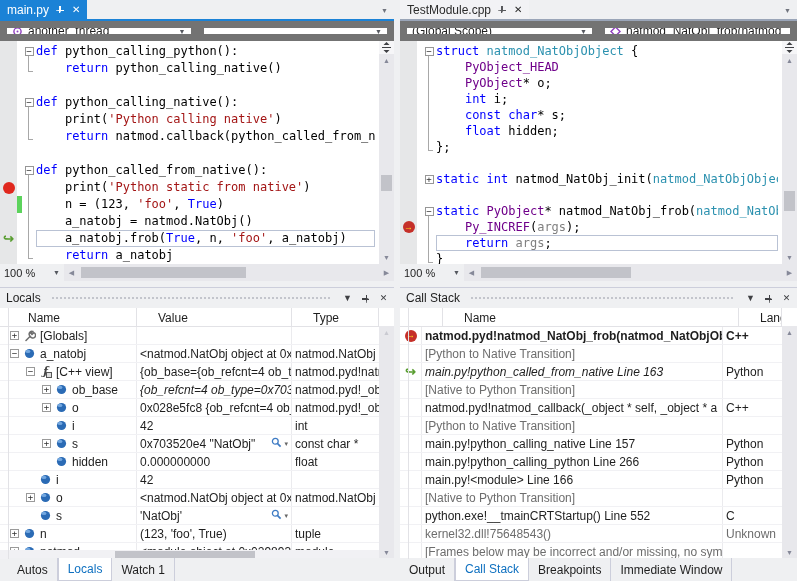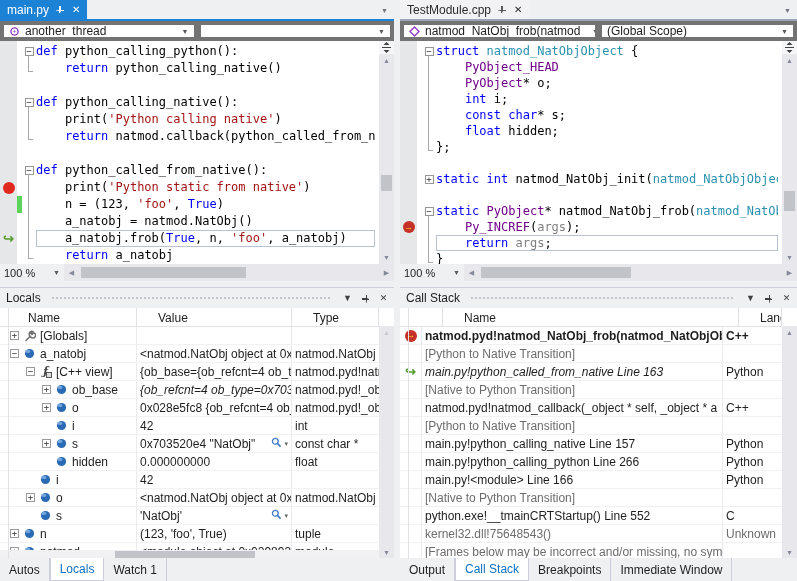--- a/index.html
+++ b/index.html
@@ -11,21 +11,21 @@
   .tabrow{height:19px;display:flex;align-items:flex-end}
   #eg-left .tabrow{border-bottom:2px solid var(--tabblue,#1b82d6)}
   #eg-right .tabrow{border-bottom:2px solid #9aa5b8}
   .tab{height:19px;display:flex;align-items:center;padding:0 7px;gap:7px;font-size:12px;cursor:default}
   .tab.active{background:var(--tabblue,#1b82d6);color:#fff}
   .tab.inactive{background:#f2f2f5;color:#2b2b2b}
   .pin-ico svg{display:block}
   .tab .close{font-size:10px;line-height:10px}
   .welldrop{margin-left:auto;font-size:7px;color:#70747e;padding:0 6px 5px 0}
   .navrow{height:20px;display:flex}
-  .combo{flex:1;background:#fff;border:4px solid #737373;display:flex;align-items:center;
+  .combo{flex:1;background:#fff;border:7px solid #737373;display:flex;align-items:center;
          padding:0 5px;gap:5px;overflow:hidden;white-space:nowrap}
   .combo + .combo{margin-left:-1px}
   .cdrop{margin-left:auto;font-size:7px;color:#55585f}
   .thread-ico svg,.method-ico svg{display:block}
 
   .editor{position:absolute;top:41px;left:0;right:15px;bottom:17px;background:#fff;overflow:hidden;padding-top:2px}
   .editor::before{content:"";position:absolute;left:0;top:0;bottom:0;width:17px;background:#e6e7e8}
   .cl{display:flex;height:17px;position:relative}
   #eg-right .cl{height:16px}
   .m{width:17px;flex:none;display:flex;align-items:center;justify-content:center;z-index:2}
@@ -91,21 +91,21 @@
   .magwrap{margin-left:auto;display:flex;align-items:center;gap:2px;flex:none}
   .magdrop{font-size:7px;color:#666}
   .gray{color:var(--graytxt,#6d6d6d)}
   .boldrow{font-weight:bold}
   .pvscroll{position:absolute;top:18px;right:0;bottom:0;width:15px;background:#e8e8ec;
             display:flex;flex-direction:column;align-items:center}
   .phscroll{position:absolute;left:0;right:15px;bottom:0;height:9px;background:#f1f1f4}
   .phthumb{position:absolute;left:115px;width:140px;top:1px;height:7px;background:#c2c3c9}
 
   .tabsbar{position:absolute;top:558px;height:23px;display:flex;background:#eff0f2;align-items:stretch}
-  #tabs-left{left:0;width:394px}
+  #tabs-left{left:8px;width:394px}
   #tabs-right{left:400px;width:397px}
   .btab{display:flex;align-items:center;padding:0 9px;font-size:12px;color:#1e1e1e;
         border-right:1px solid #cccedb}
   .btab.active{background:#fff;color:var(--tooltab,#0e70c0);border:1px solid #cccedb;border-top:none}
 </style>
 </head>
 <body>
 
 <div class="egroup" id="eg-left">
   <div class="tabrow">
@@ -262,30 +262,30 @@
           <svg width="9" height="9" viewBox="0 0 9 9">
             <path d="M1 4h4V1h1v3l2 1v1H6v3L5.5 9 5 6H1z" fill="#57585c" transform="rotate(90 4.5 4.5)"></path>
           </svg>
         </span>
       <span class="close">✕</span>
     </div>
     <span class="welldrop">▼</span>
   </div>
   <div class="navrow">
     <div class="combo">
+      <span>(Global Scope)</span>
+      <span class="cdrop">▼</span>
+    </div>
+    <div class="combo">
       <span class="method-ico">
           <svg width="11" height="11" viewBox="0 0 11 11">
             <rect x="2.3" y="2.3" width="6.4" height="6.4" transform="rotate(45 5.5 5.5)" fill="none" stroke="#8f3fbf" stroke-width="1.4"></rect>
           </svg>
         </span>
       <span>natmod_NatObj_frob(natmod_</span>
-      <span class="cdrop">▼</span>
-    </div>
-    <div class="combo">
-      <span>(Global Scope)</span>
       <span class="cdrop">▼</span>
     </div>
   </div>
   <div class="editor" id="right-code">
       <div class="cl">
         <div class="m"></div>
         <div class="cbx"></div>
         <div class="ol ol-minus">
           <span class="glyph">−</span>
         </div>

